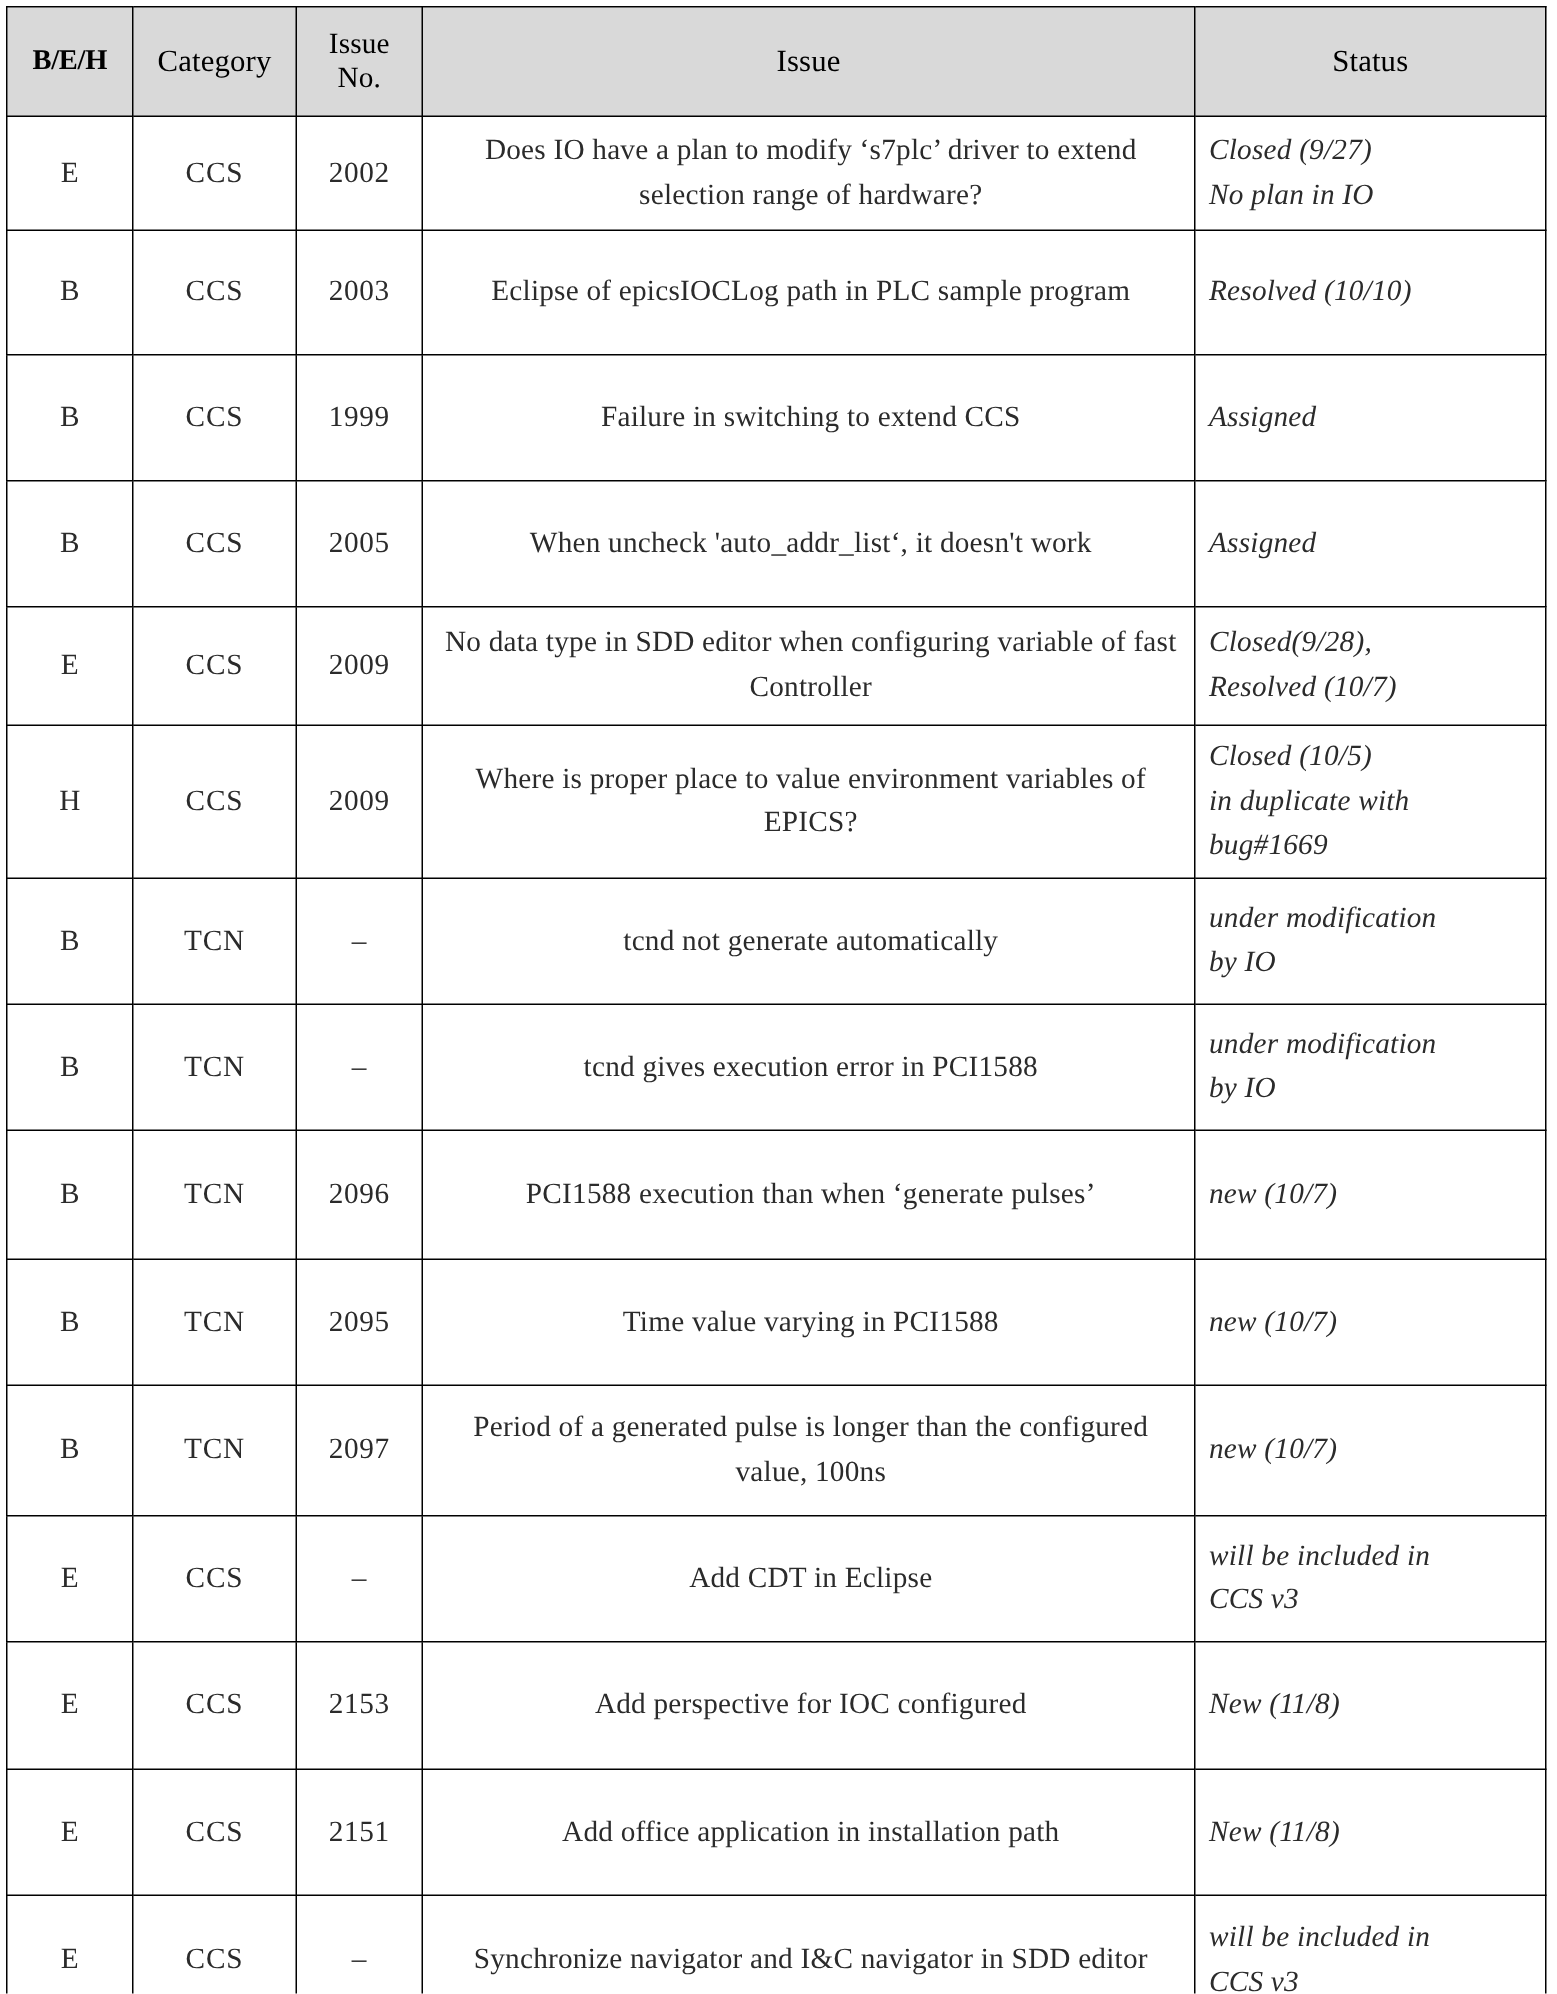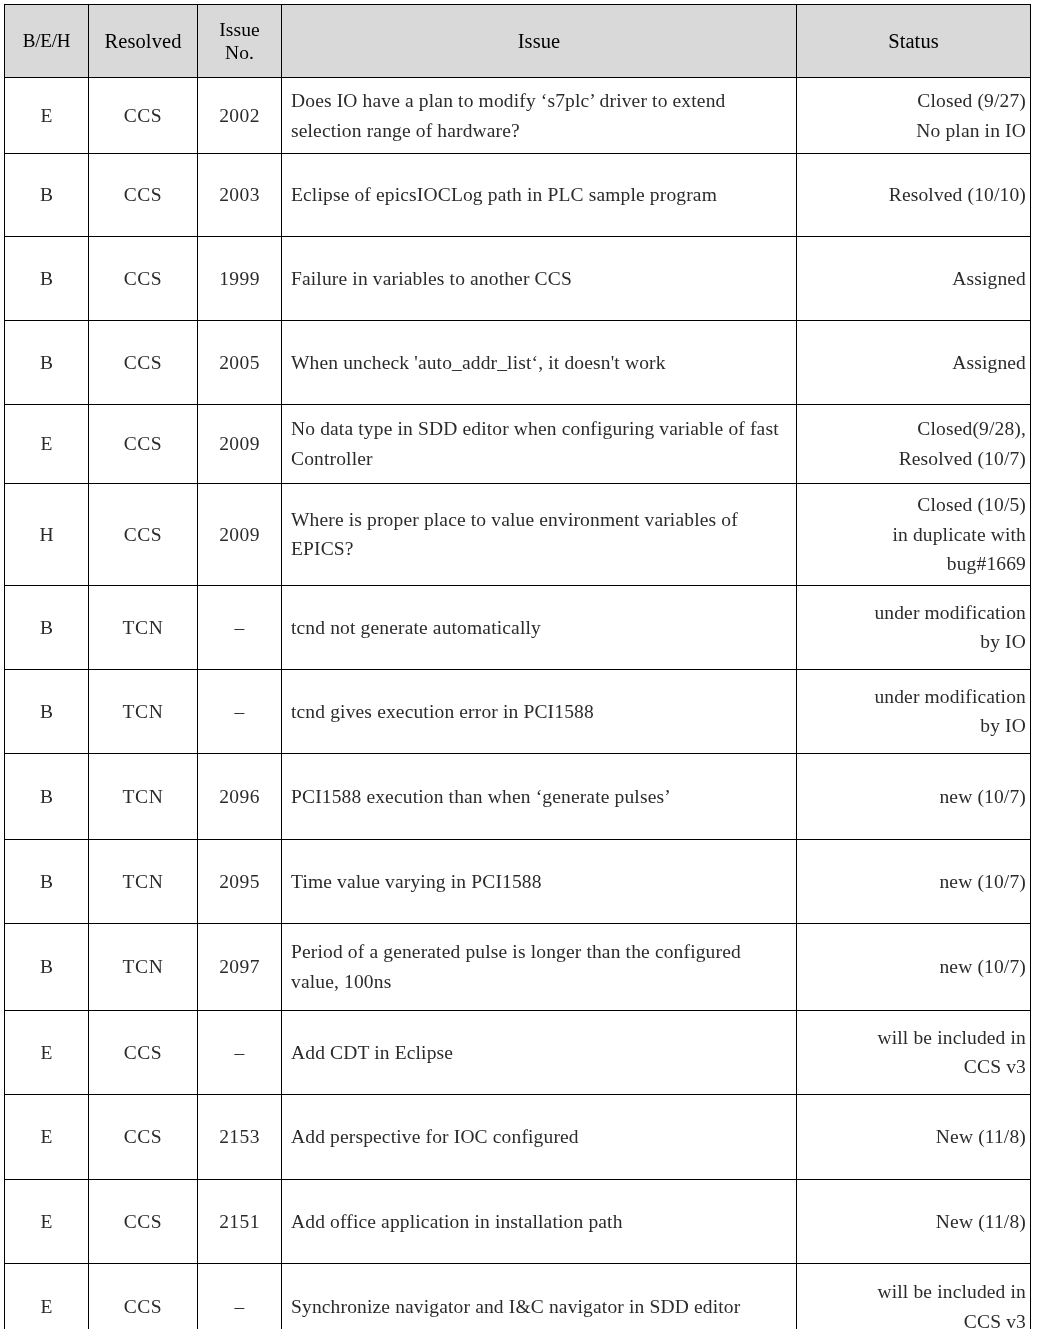--- a/index.html
+++ b/index.html
@@ -44,20 +44,21 @@
     text-align: center;
     vertical-align: middle;
     height: 68px;
     padding: 2px 4px;
     line-height: 1.18;
     letter-spacing: 0.1px;
   }
   thead th.th-beh {
     font-size: 19px;
     letter-spacing: -0.2px;
+    font-weight: bold;
   }
   thead th.th-issueno {
     font-size: 19.5px;
   }
 
   tbody td {
     border: 1px solid #000000;
     font-family: "Liberation Serif", "DejaVu Serif", serif;
     font-size: 19.5px;
     line-height: 1.52;
@@ -68,30 +69,31 @@
   }
   tbody td.cell-center {
     text-align: center;
     padding-left: 2px;
     padding-right: 2px;
     letter-spacing: 0.6px;
   }
   tbody td.cell-beh { letter-spacing: 0; }
   tbody td.cell-issueno { letter-spacing: 0.4px; }
   tbody td.cell-issue {
-    text-align: left;
+    text-align: center;
     padding-left: 9px;
     padding-right: 6px;
     letter-spacing: 0.15px;
   }
   tbody td.cell-status {
-    text-align: right;
+    text-align: left;
     padding-left: 9px;
     padding-right: 4px;
     letter-spacing: 0.15px;
+    font-style: italic;
   }
   tbody tr.r-1 td { height: 63px; }
   tbody tr.r-2 td { height: 70px; }
   tbody tr.r-3 td { height: 71px; }
   tbody tr.r-4 td { height: 71px; }
   tbody tr.r-5 td { height: 66px; }
   tbody tr.r-6 td { height: 82px; }
   tbody tr.r-7 td { height: 71px; }
   tbody tr.r-8 td { height: 71px; }
   tbody tr.r-9 td { height: 73px; }
@@ -113,21 +115,21 @@
     <colgroup>
       <col class="c-beh">
       <col class="c-category">
       <col class="c-issueno">
       <col class="c-issue">
       <col class="c-status">
     </colgroup>
     <thead>
       <tr>
         <th class="th-beh nowrap-line">B/E/H</th>
-        <th class="th-category nowrap-line">Resolved</th>
+        <th class="th-category nowrap-line">Category</th>
         <th class="th-issueno nowrap-line">Issue
 No.</th>
         <th class="th-issue nowrap-line">Issue</th>
         <th class="th-status nowrap-line">Status</th>
       </tr>
     </thead>
     <tbody>
       <tr class="r-1">
         <td class="cell-center cell-beh">E</td>
         <td class="cell-center cell-category">CCS</td>
@@ -140,21 +142,21 @@
         <td class="cell-center cell-beh">B</td>
         <td class="cell-center cell-category">CCS</td>
         <td class="cell-center cell-issueno">2003</td>
         <td class="cell-issue nowrap-line">Eclipse of epicsIOCLog path in PLC sample program</td>
         <td class="cell-status nowrap-line">Resolved (10/10)</td>
       </tr>
       <tr class="r-3">
         <td class="cell-center cell-beh">B</td>
         <td class="cell-center cell-category">CCS</td>
         <td class="cell-center cell-issueno">1999</td>
-        <td class="cell-issue nowrap-line">Failure in variables to another CCS</td>
+        <td class="cell-issue nowrap-line">Failure in switching to extend CCS</td>
         <td class="cell-status nowrap-line">Assigned</td>
       </tr>
       <tr class="r-4">
         <td class="cell-center cell-beh">B</td>
         <td class="cell-center cell-category">CCS</td>
         <td class="cell-center cell-issueno">2005</td>
         <td class="cell-issue nowrap-line">When uncheck 'auto_addr_list‘, it doesn't work</td>
         <td class="cell-status nowrap-line">Assigned</td>
       </tr>
       <tr class="r-5">

